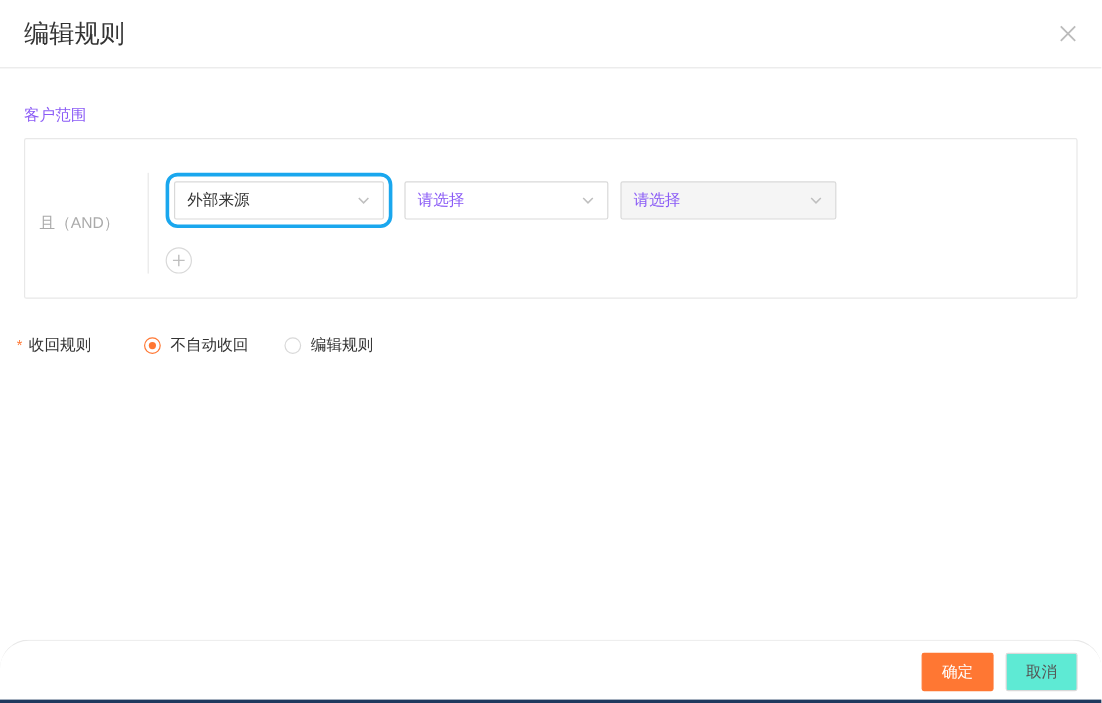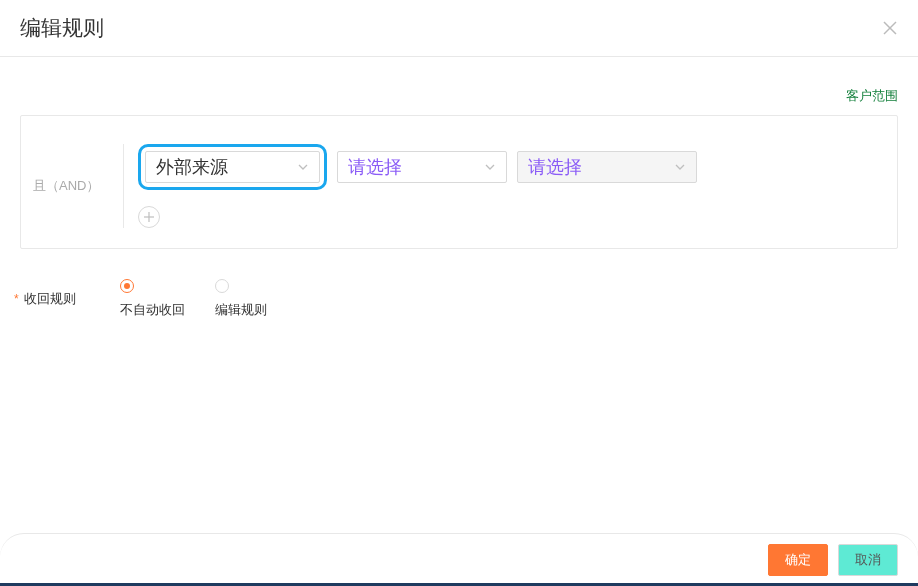--- a/index.html
+++ b/index.html
@@ -28,23 +28,22 @@
       color: #bbb;
     }
     .close-icon svg { width: 16px; height: 16px; }
 
     .content {
       padding: 30px 20px 20px 20px;
     }
 
     .section-label {
       font-size: 13px;
-      color: #15803d;
+      color: #8b5cf6;
       margin-bottom: 10px;
-      text-align: right;
     }
 
     .scope-box {
       border: 1px solid #e8e8e8;
       border-radius: 2px;
       padding: 28px 20px 20px 12px;
       display: flex;
       align-items: center;
     }
 
@@ -84,21 +83,21 @@
       height: 32px;
       padding: 0 10px;
       background: #fff;
       cursor: pointer;
       min-width: 0;
     }
     .select-box.disabled {
       background: #f5f5f5;
       color: #bfbfbf;
     }
-    .select-text { font-size: 18px; color: #333; white-space: nowrap; overflow: hidden; }
+    .select-text { font-size: 13px; color: #333; white-space: nowrap; overflow: hidden; }
     .select-placeholder { color: #8b5cf6; }
     .chevron {
       width: 12px; height: 12px;
       flex-shrink: 0;
       margin-left: 8px;
       color: #bfbfbf;
     }
     .chevron svg { width: 12px; height: 12px; }
 
     .w1 { width: 175px; }
@@ -138,23 +137,23 @@
       font-size: 12px;
     }
 
     .radio-group {
       display: flex;
       gap: 30px;
       align-items: center;
     }
     .radio-item {
       display: flex;
+      align-items: center;
       gap: 8px;
       cursor: pointer;
-      flex-direction: column;
     }
     .radio-outer {
       width: 14px; height: 14px;
       border-radius: 50%;
       border: 1px solid #d9d9d9;
       display: flex;
       align-items: center;
       justify-content: center;
       flex-shrink: 0;
     }

